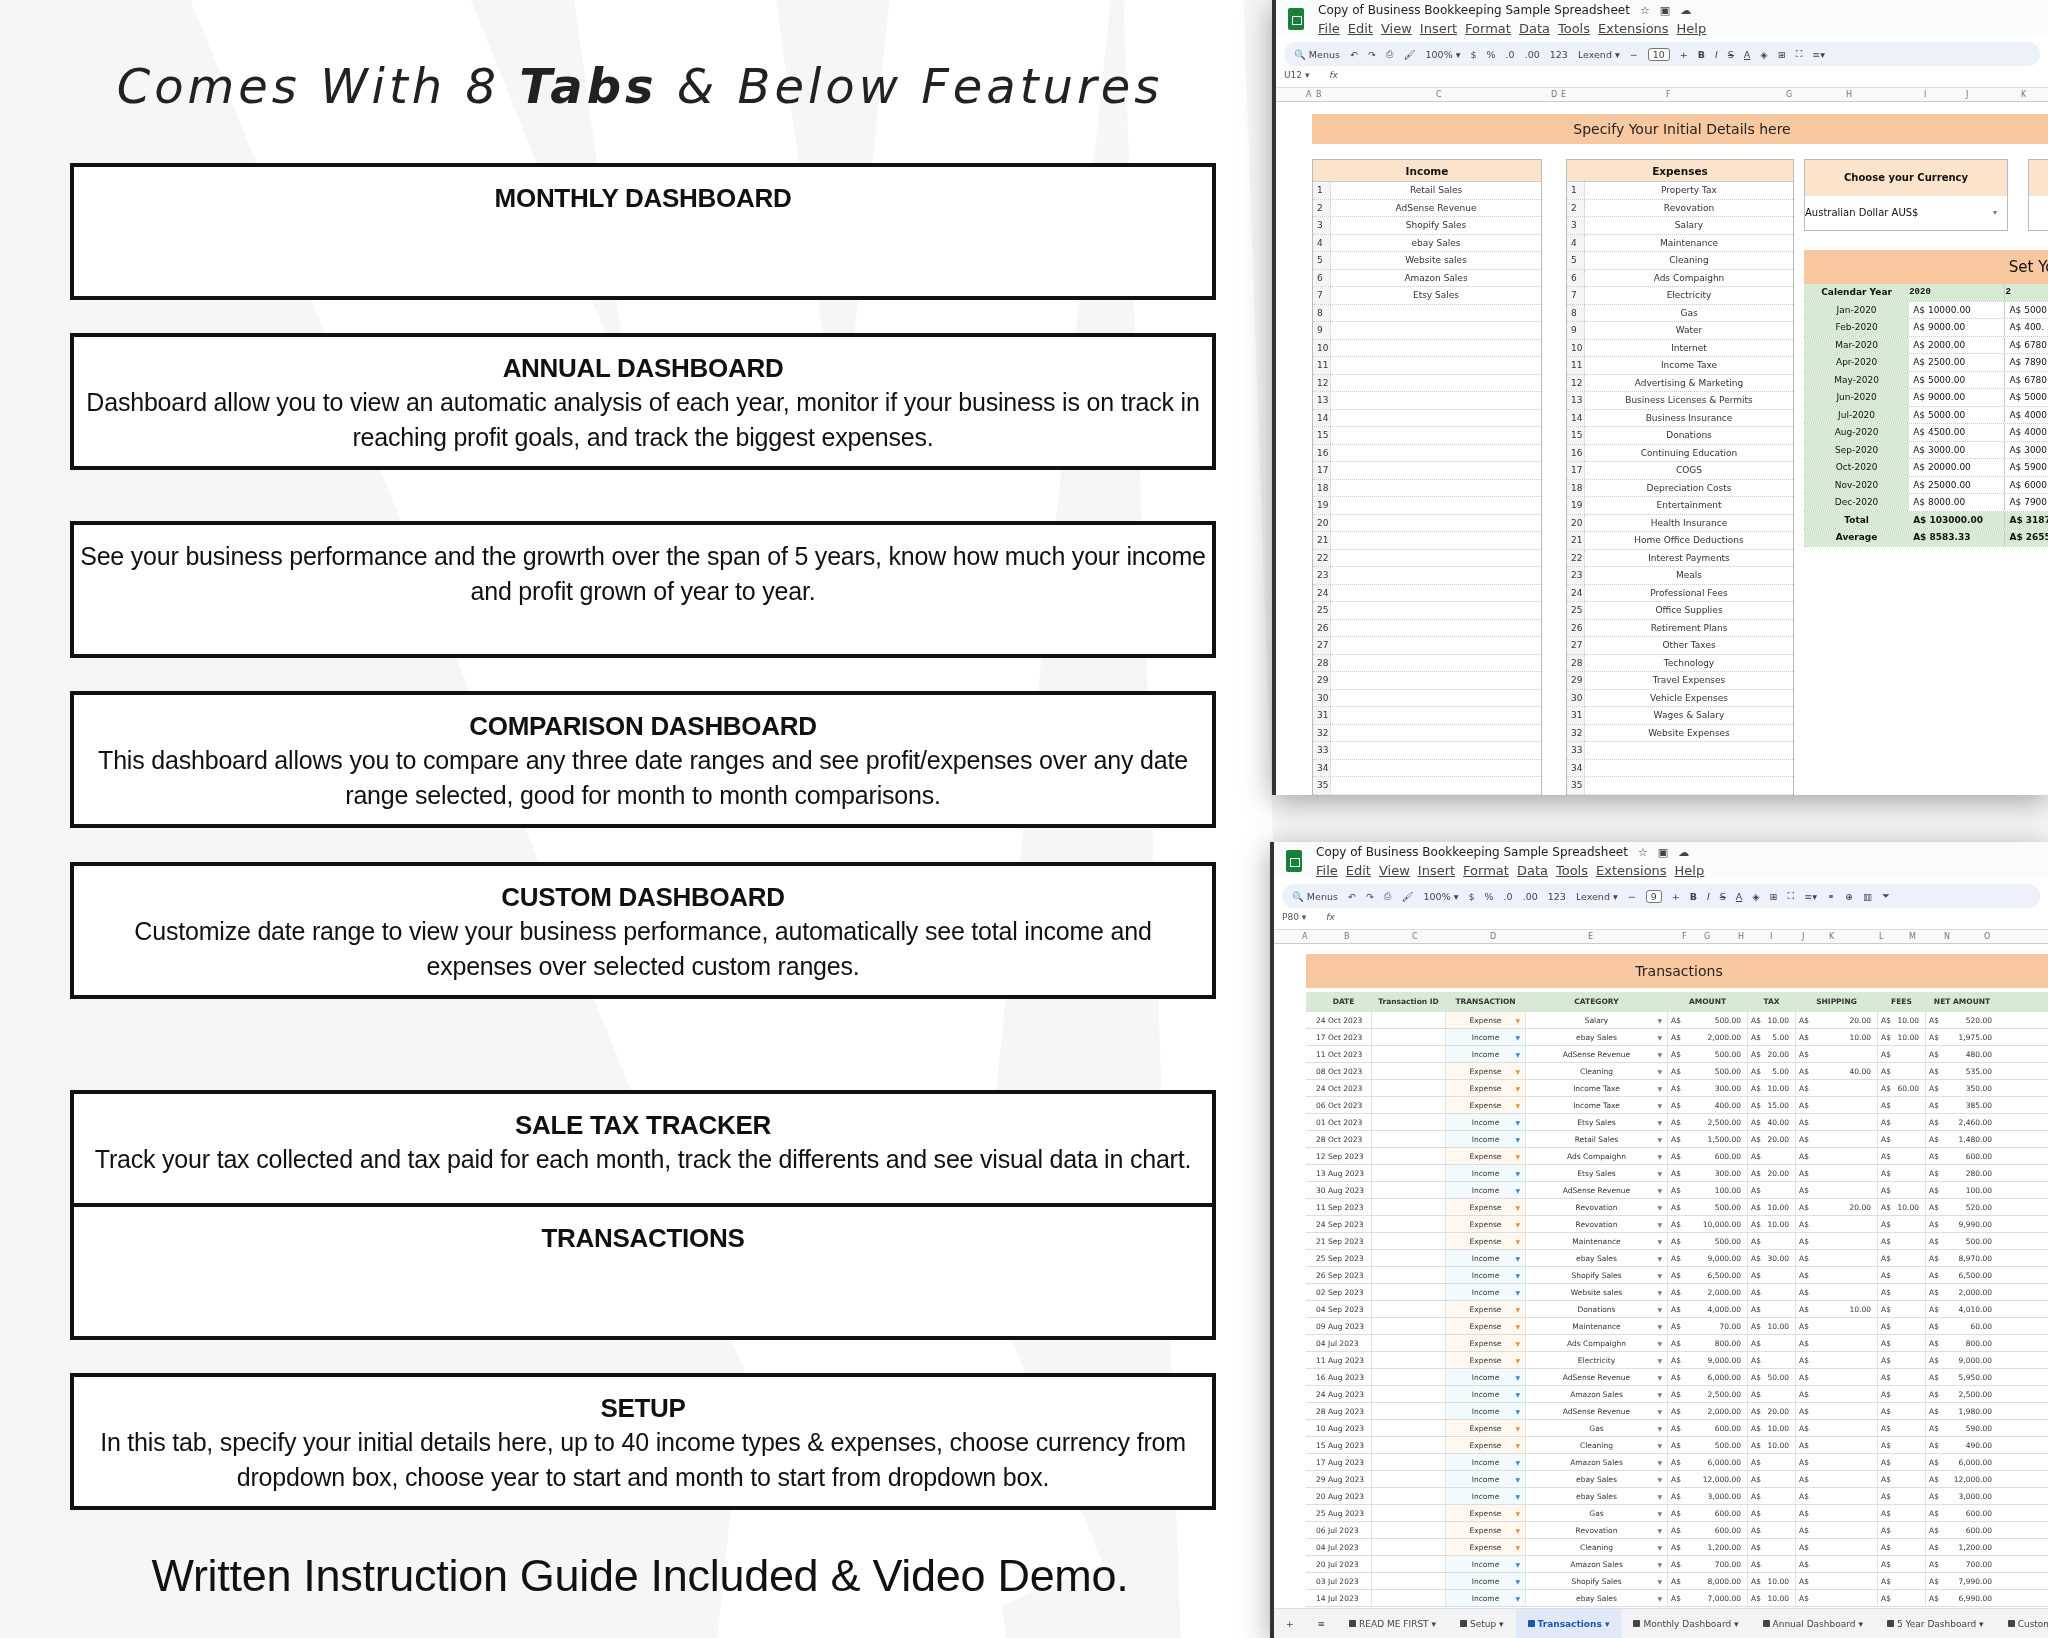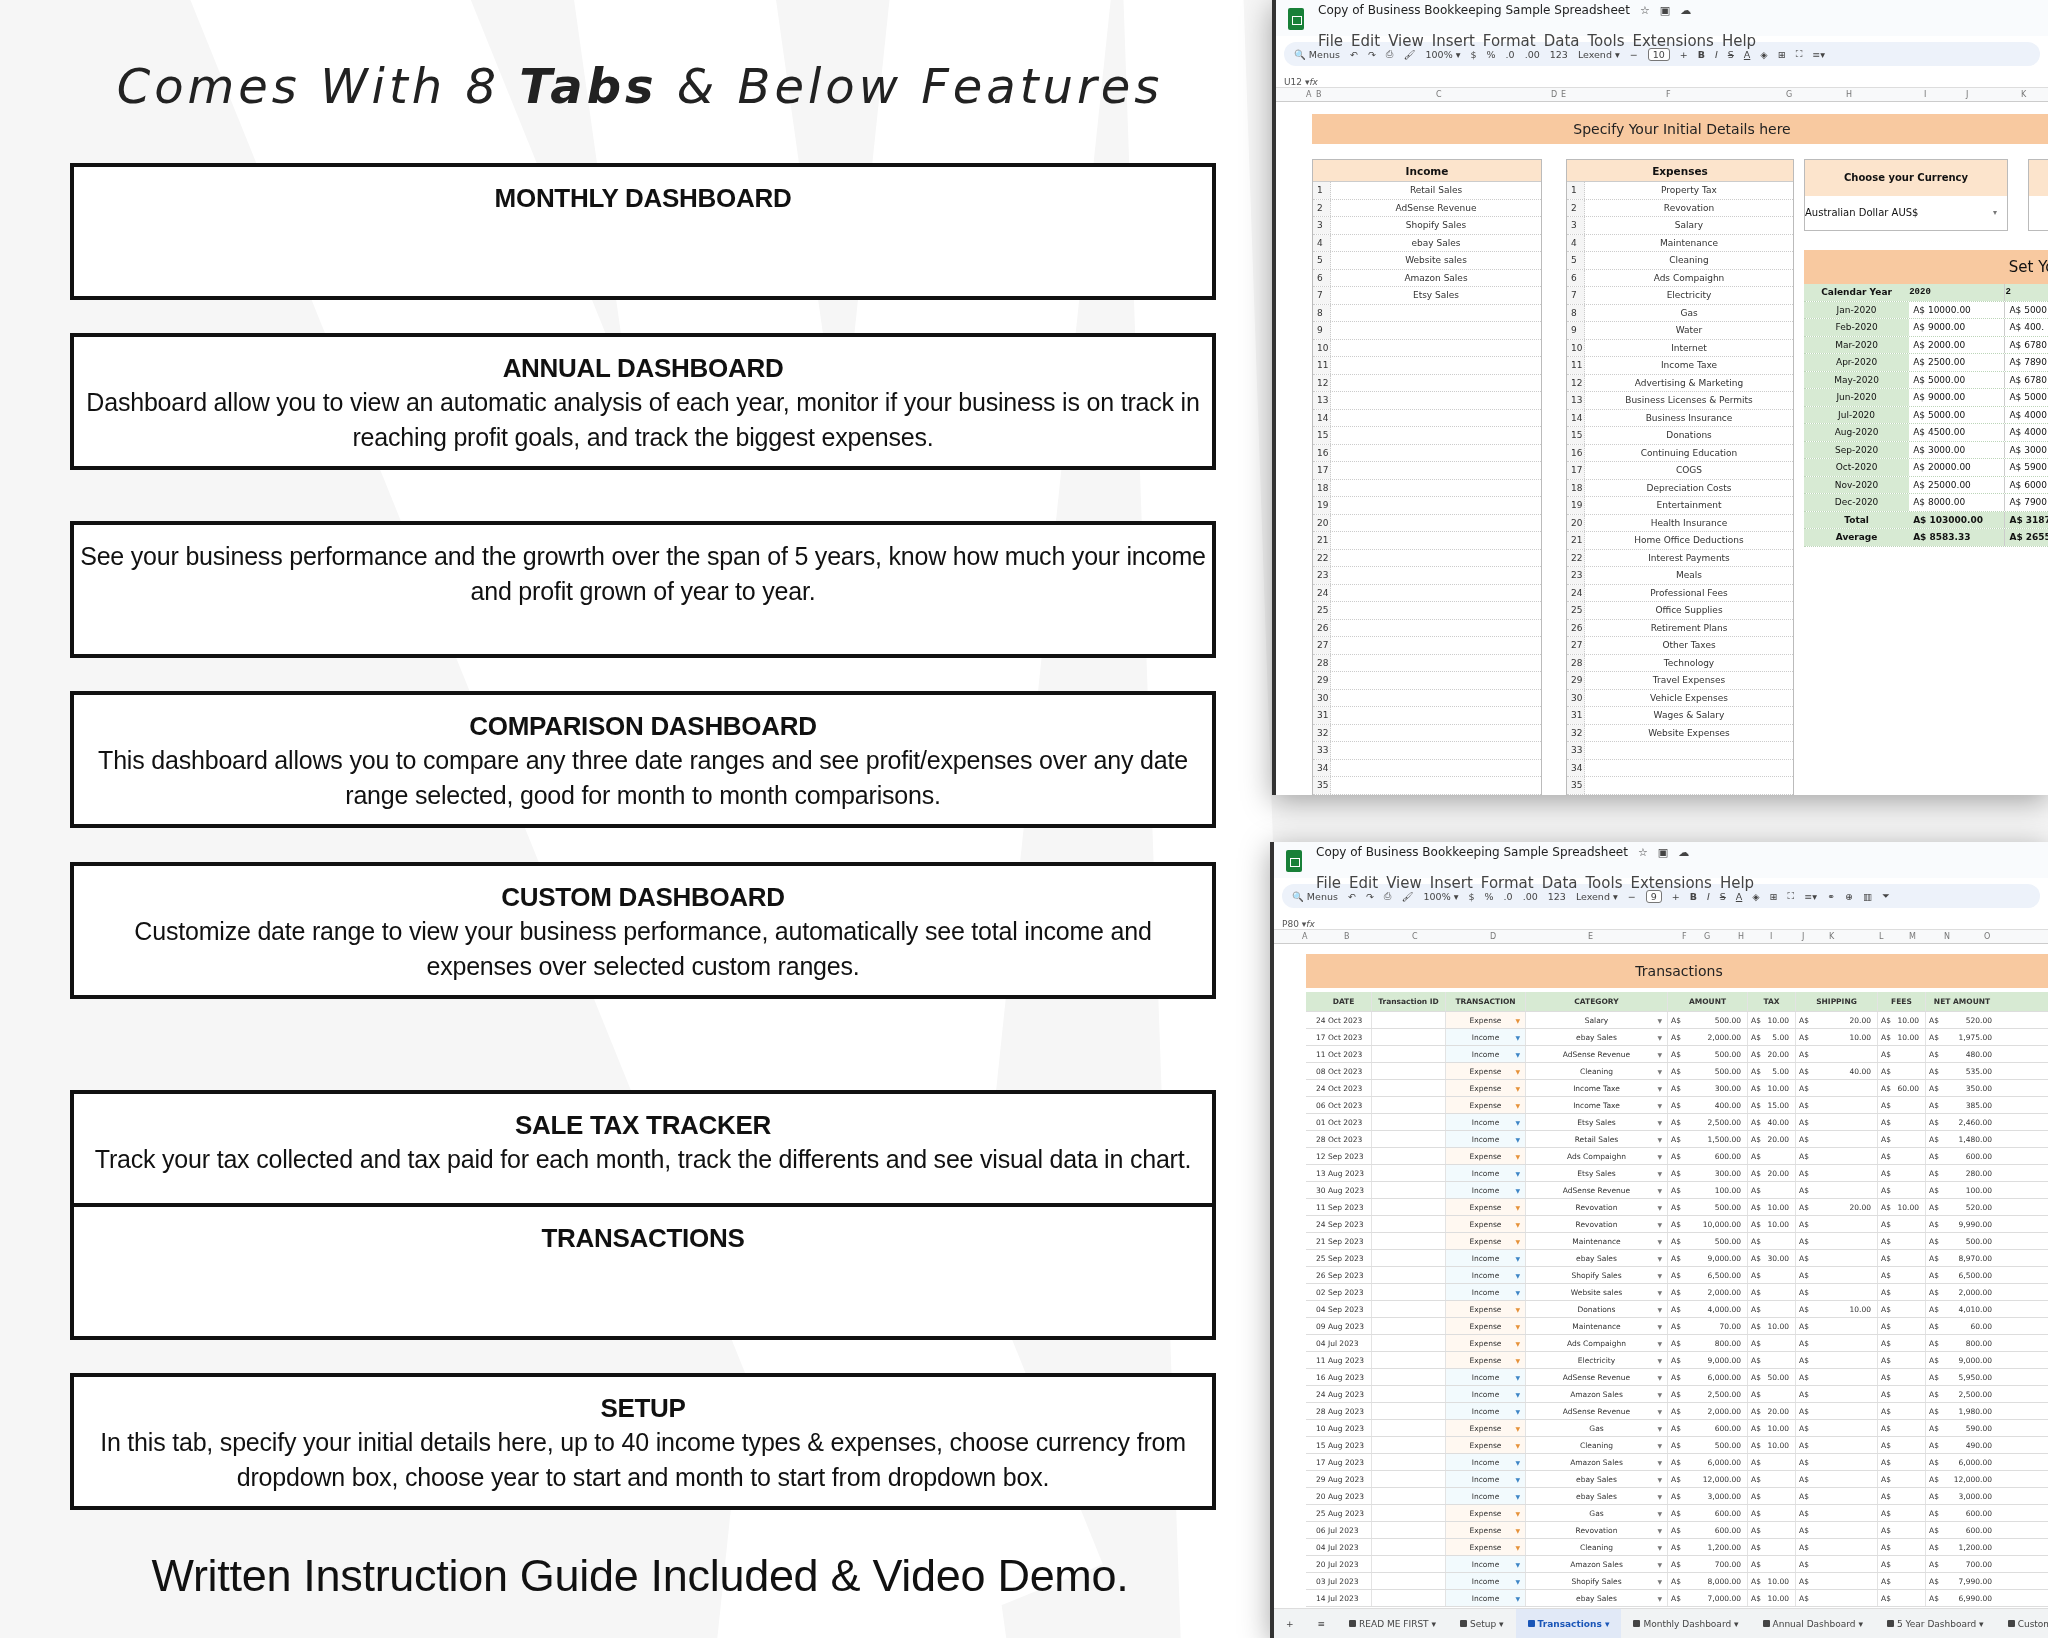--- a/index.html
+++ b/index.html
@@ -39,28 +39,28 @@
     border-left: 4px solid #333;
     font-family: "DejaVu Sans", sans-serif;
   }
   .win1 { left: 1272px; top: 0; width: 776px; height: 795px; }
   .win2 { left: 1270px; top: 842px; width: 778px; height: 796px; }
   .gs-top { height: 36px; position: relative; background: #f9fbfd; }
   .gs-logo { position: absolute; left: 12px; top: 8px; width: 16px; height: 22px; background: #188038; border-radius: 2px; }
   .gs-logo::after { content:""; position:absolute; left:4px; top:8px; width:8px; height:7px; border:1px solid #fff; }
   .gs-title { position: absolute; left: 42px; top: 3px; font-size: 12px; color: #222; white-space: nowrap; }
   .gs-title .ic { margin-left: 10px; font-size: 11px; color: #444; }
-  .gs-menu { position: absolute; left: 42px; top: 32px; font-size: 15px; color: #444; white-space: nowrap; }
+  .gs-menu { position: absolute; left: 42px; top: 21px; font-size: 13px; color: #444; white-space: nowrap; text-decoration: underline; }
   .gs-menu span { margin-right: 8px; }
   .gs-toolbar {
     height: 24px; margin: 6px 8px 4px; background: #edf2fa; border-radius: 12px;
     font-size: 9.5px; color: #444; display: flex; align-items: center; gap: 10px; padding-left: 10px; white-space: nowrap;
   }
   .gs-toolbar .fs { border: 1px solid #777; padding: 0 4px; border-radius: 3px; background:#fff; }
-  .gs-fbar { height: 18px; border-bottom: 1px solid #ddd; font-size: 9px; color: #555; display: flex; align-items: flex-end; padding-left: 8px; }
+  .gs-fbar { height: 18px; border-bottom: 1px solid #ddd; font-size: 9px; color: #555; display: flex; align-items: flex-start; gap: 20px; padding-left: 8px; }
   .gs-colhdr { height: 14px; background: #f8f9fa; border-bottom: 1px solid #ccc; font-size: 8px; color: #777; position: relative; }
   .gs-colhdr span { position: absolute; top: 2px; }
   .gs-grid { position: relative; }
 
   .banner { position: absolute; background: #f8c9a0; color: #222; text-align: center; }
   .listbox { position: absolute; border: 1px solid #bbb; background: #fff; }
   .listbox .hdr { background: #fce4cc; font-weight: 700; font-size: 10.5px; text-align: center; height: 22px; line-height: 22px; border-bottom: 1px solid #ccc; }
   .listrow { height: 17.5px; border-bottom: 1px dotted #ccc; display: flex; font-size: 9px; color: #333; }
   .listrow .n { width: 18px; border-right: 1px dotted #ccc; padding-left: 4px; line-height: 17px; background: #f5f5f5; }
   .listrow .v { flex: 1; text-align: center; line-height: 17px; }

